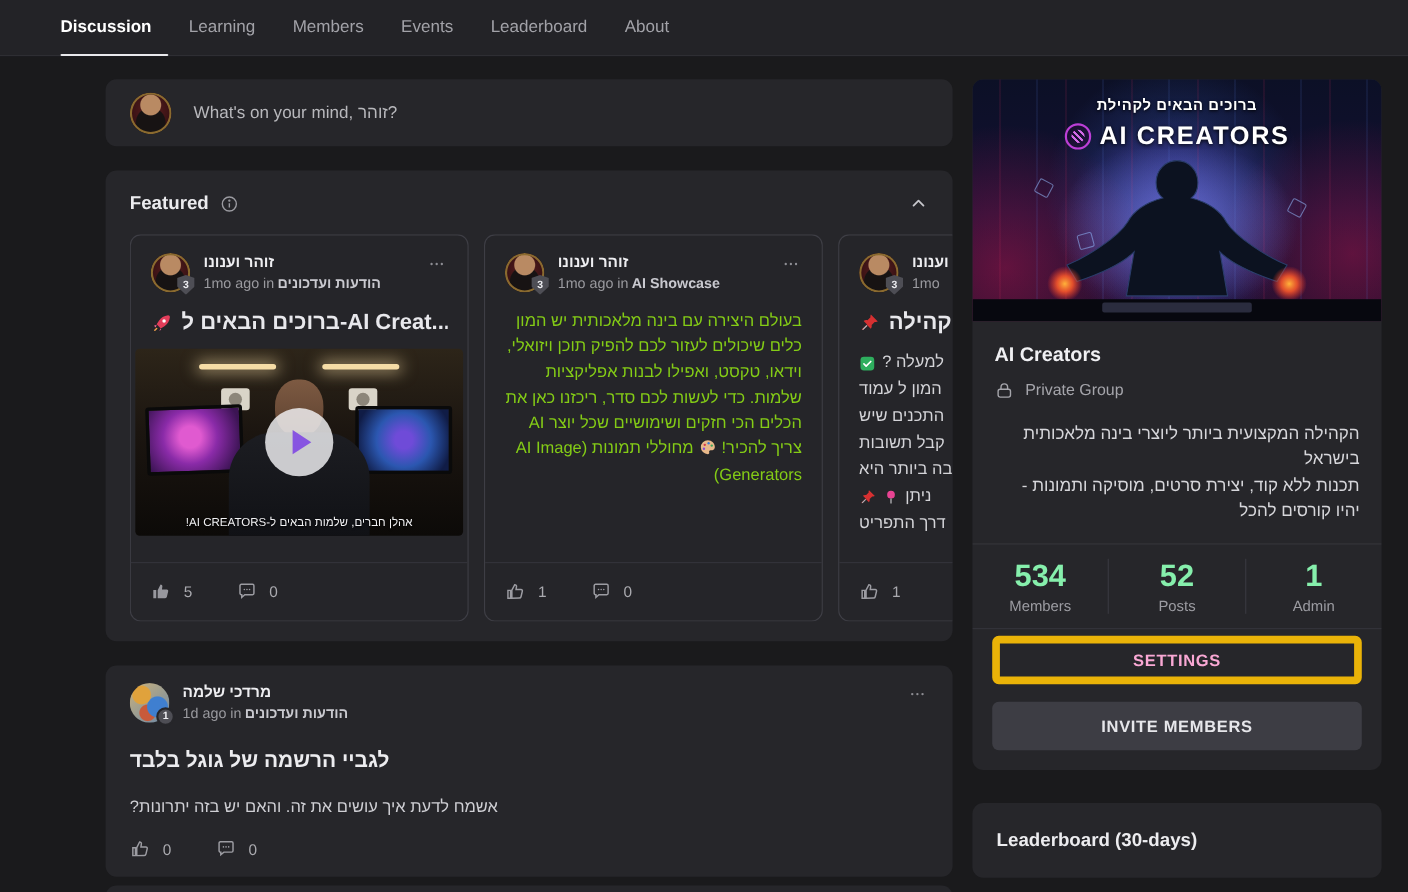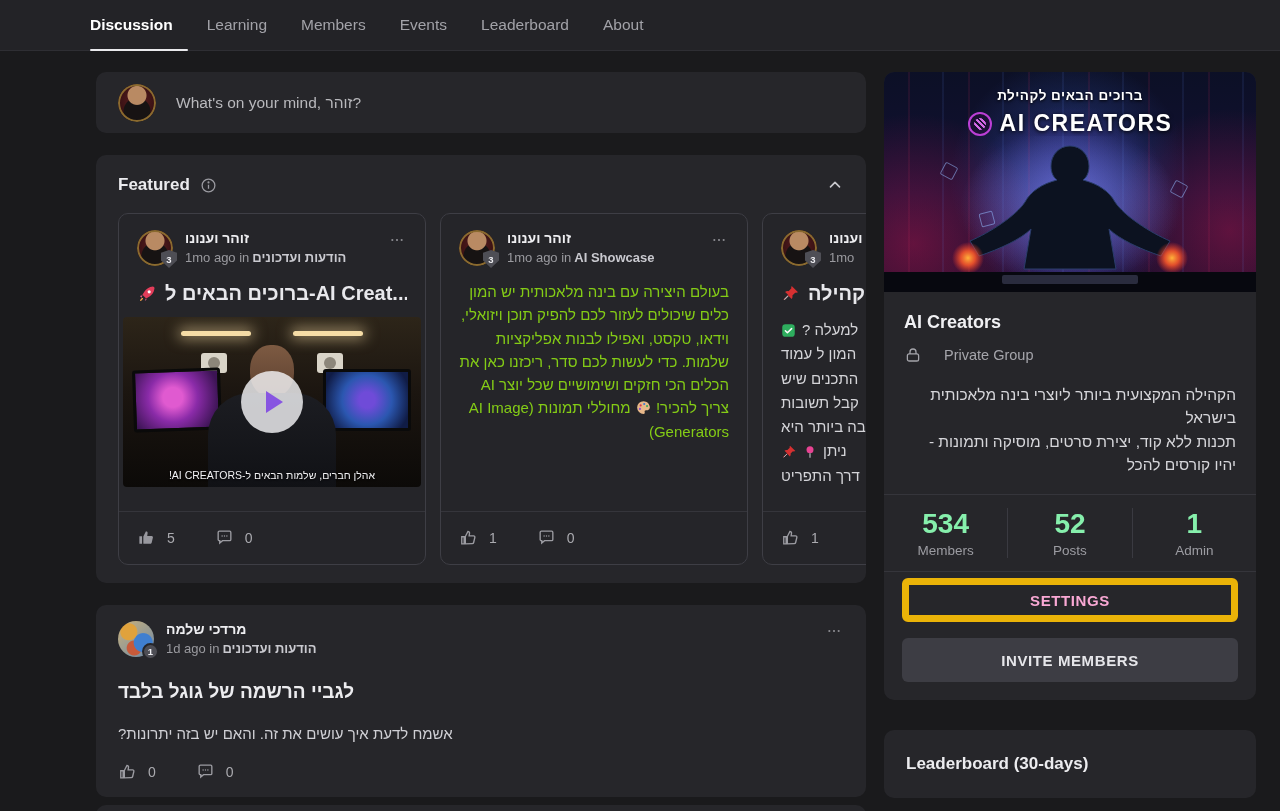--- a/index.html
+++ b/index.html
@@ -5,21 +5,21 @@
   :root{
     --bg:#1a1a1c; --nav:#232327; --card:#26262a; --mini-border:#3e3e45;
     --divider:#35353b; --t1:#ebebee; --t2:#a6a6ac; --t3:#8f8f95;
   }
   *{box-sizing:border-box;margin:0;padding:0;font-family:"Liberation Sans","DejaVu Sans",sans-serif;}
   html,body{background:#101012;}
   .page{width:1280px;height:811px;position:relative;overflow:hidden;background:var(--bg);}
 
   
   .navbar{position:absolute;top:0;left:0;right:0;height:51px;background:var(--nav);
-    border-bottom:1px solid #2e2e33;display:flex;gap:34px;padding-left:90px;}
+    border-bottom:1px solid #2e2e33;display:flex;gap:34px;padding-left:55px;}
   .tab{display:flex;align-items:center;font-size:15.5px;color:#a2a2a8;position:relative;cursor:pointer;}
   .tab.active{color:#ffffff;font-weight:700;}
   .tab.active::after{content:'';position:absolute;left:0;right:-15px;bottom:-1px;height:2.5px;background:#e9e9ec;border-radius:2px;}
 
   .content{position:absolute;top:51px;left:0;right:0;bottom:0;display:flex;padding:21px 0 0 96px;}
   .feed{width:770px;flex:none;}
   .sidecol{width:372px;flex:none;margin-left:18px;}
 
   .card{background:var(--card);border-radius:10px;}
 
@@ -113,21 +113,21 @@
   .figure{position:absolute;left:0;bottom:0;width:100%;}
   .banner-t1{position:absolute;top:16px;left:0;right:0;text-align:center;font-size:13.5px;font-weight:700;color:#fff;direction:rtl;letter-spacing:.5px;text-shadow:0 1px 3px #000;}
   .logo-row{position:absolute;top:38px;left:0;right:0;display:flex;align-items:center;justify-content:center;gap:8px;}
   .brain{width:24px;height:24px;border-radius:50%;border:2.5px solid #bb3fd6;position:relative;background:rgba(40,10,50,.4);}
   .brain::after{content:'';position:absolute;inset:4px;border-radius:50%;
     background:repeating-linear-gradient(45deg,#d36ae6 0 2px,transparent 2px 4px);}
   .logo-text{font-size:23px;font-weight:800;color:#fff;letter-spacing:1.5px;text-shadow:0 1px 4px #000;}
 
   .group-info{padding:20px 20px 0;}
   .gname{font-size:18px;font-weight:700;color:#f0f0f3;}
-  .privacy{margin-top:13px;display:flex;align-items:center;gap:22px;color:#a5a5ab;font-size:14.5px;}
+  .privacy{margin-top:13px;display:flex;align-items:center;gap:10px;color:#a5a5ab;font-size:14.5px;}
   .gdesc{margin-top:19px;font-size:15.5px;line-height:1.5;color:#d6d6da;direction:rtl;}
   .hr{margin-top:18px;border-top:1px solid var(--divider);}
   .stats{display:flex;padding:13px 0;}
   .stat{flex:1;text-align:center;}
   .stat + .stat{border-left:1px solid #3a3a41;}
   .stat .v{font-size:28px;font-weight:700;color:#86efac;}
   .stat .l{margin-top:3px;font-size:13.5px;color:#9c9ca2;}
   .avrow{display:flex;gap:5.5px;padding:14px 14px 16px;}
   .av-xs{width:28px;height:28px;border-radius:50%;flex:none;display:flex;align-items:center;justify-content:center;
     font-size:10px;font-weight:700;color:#d8d8dc;cursor:pointer;}

